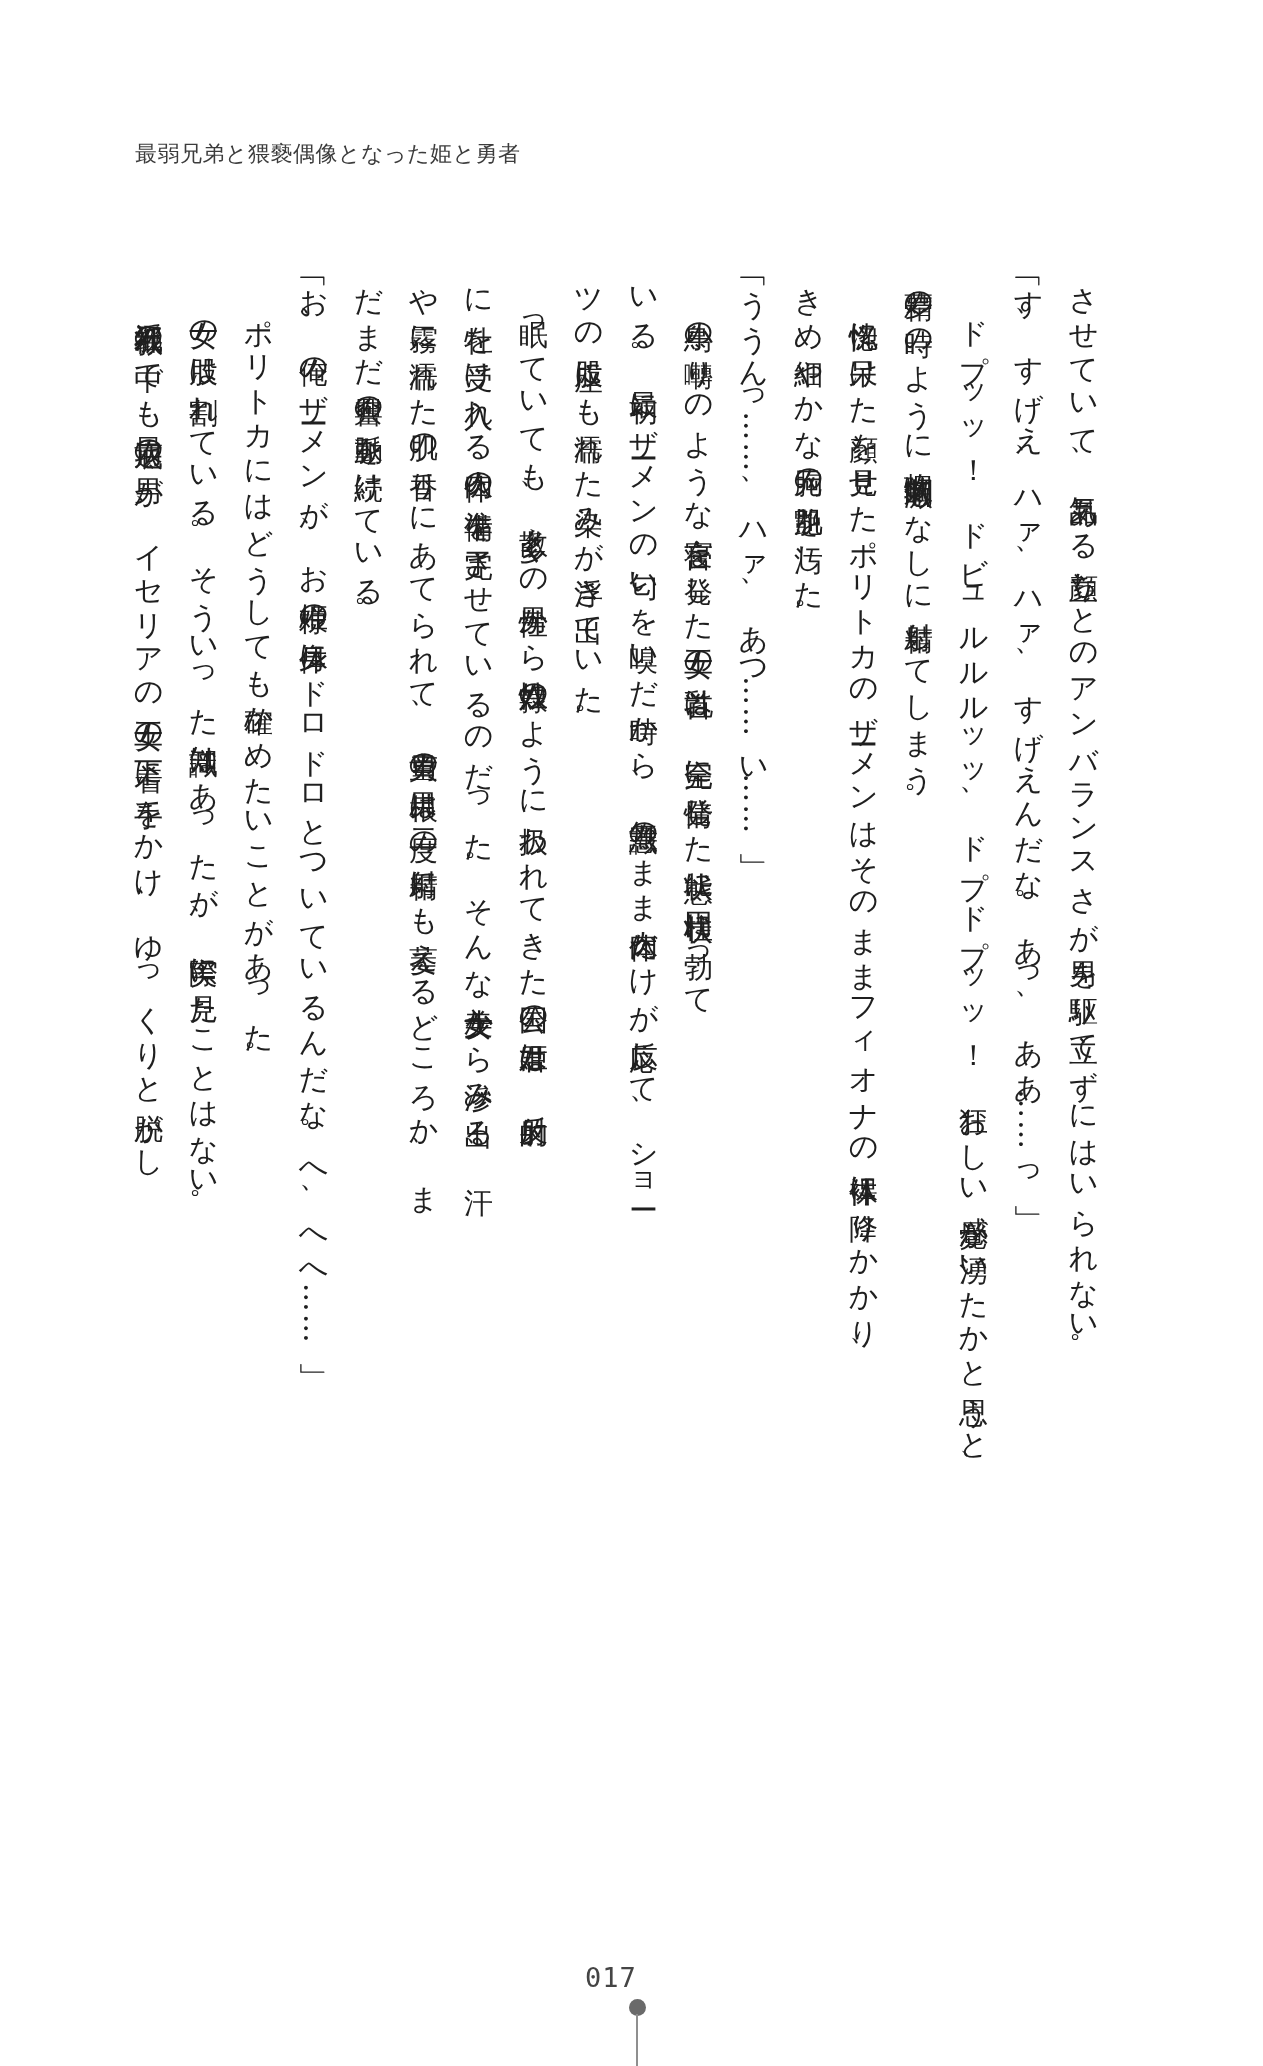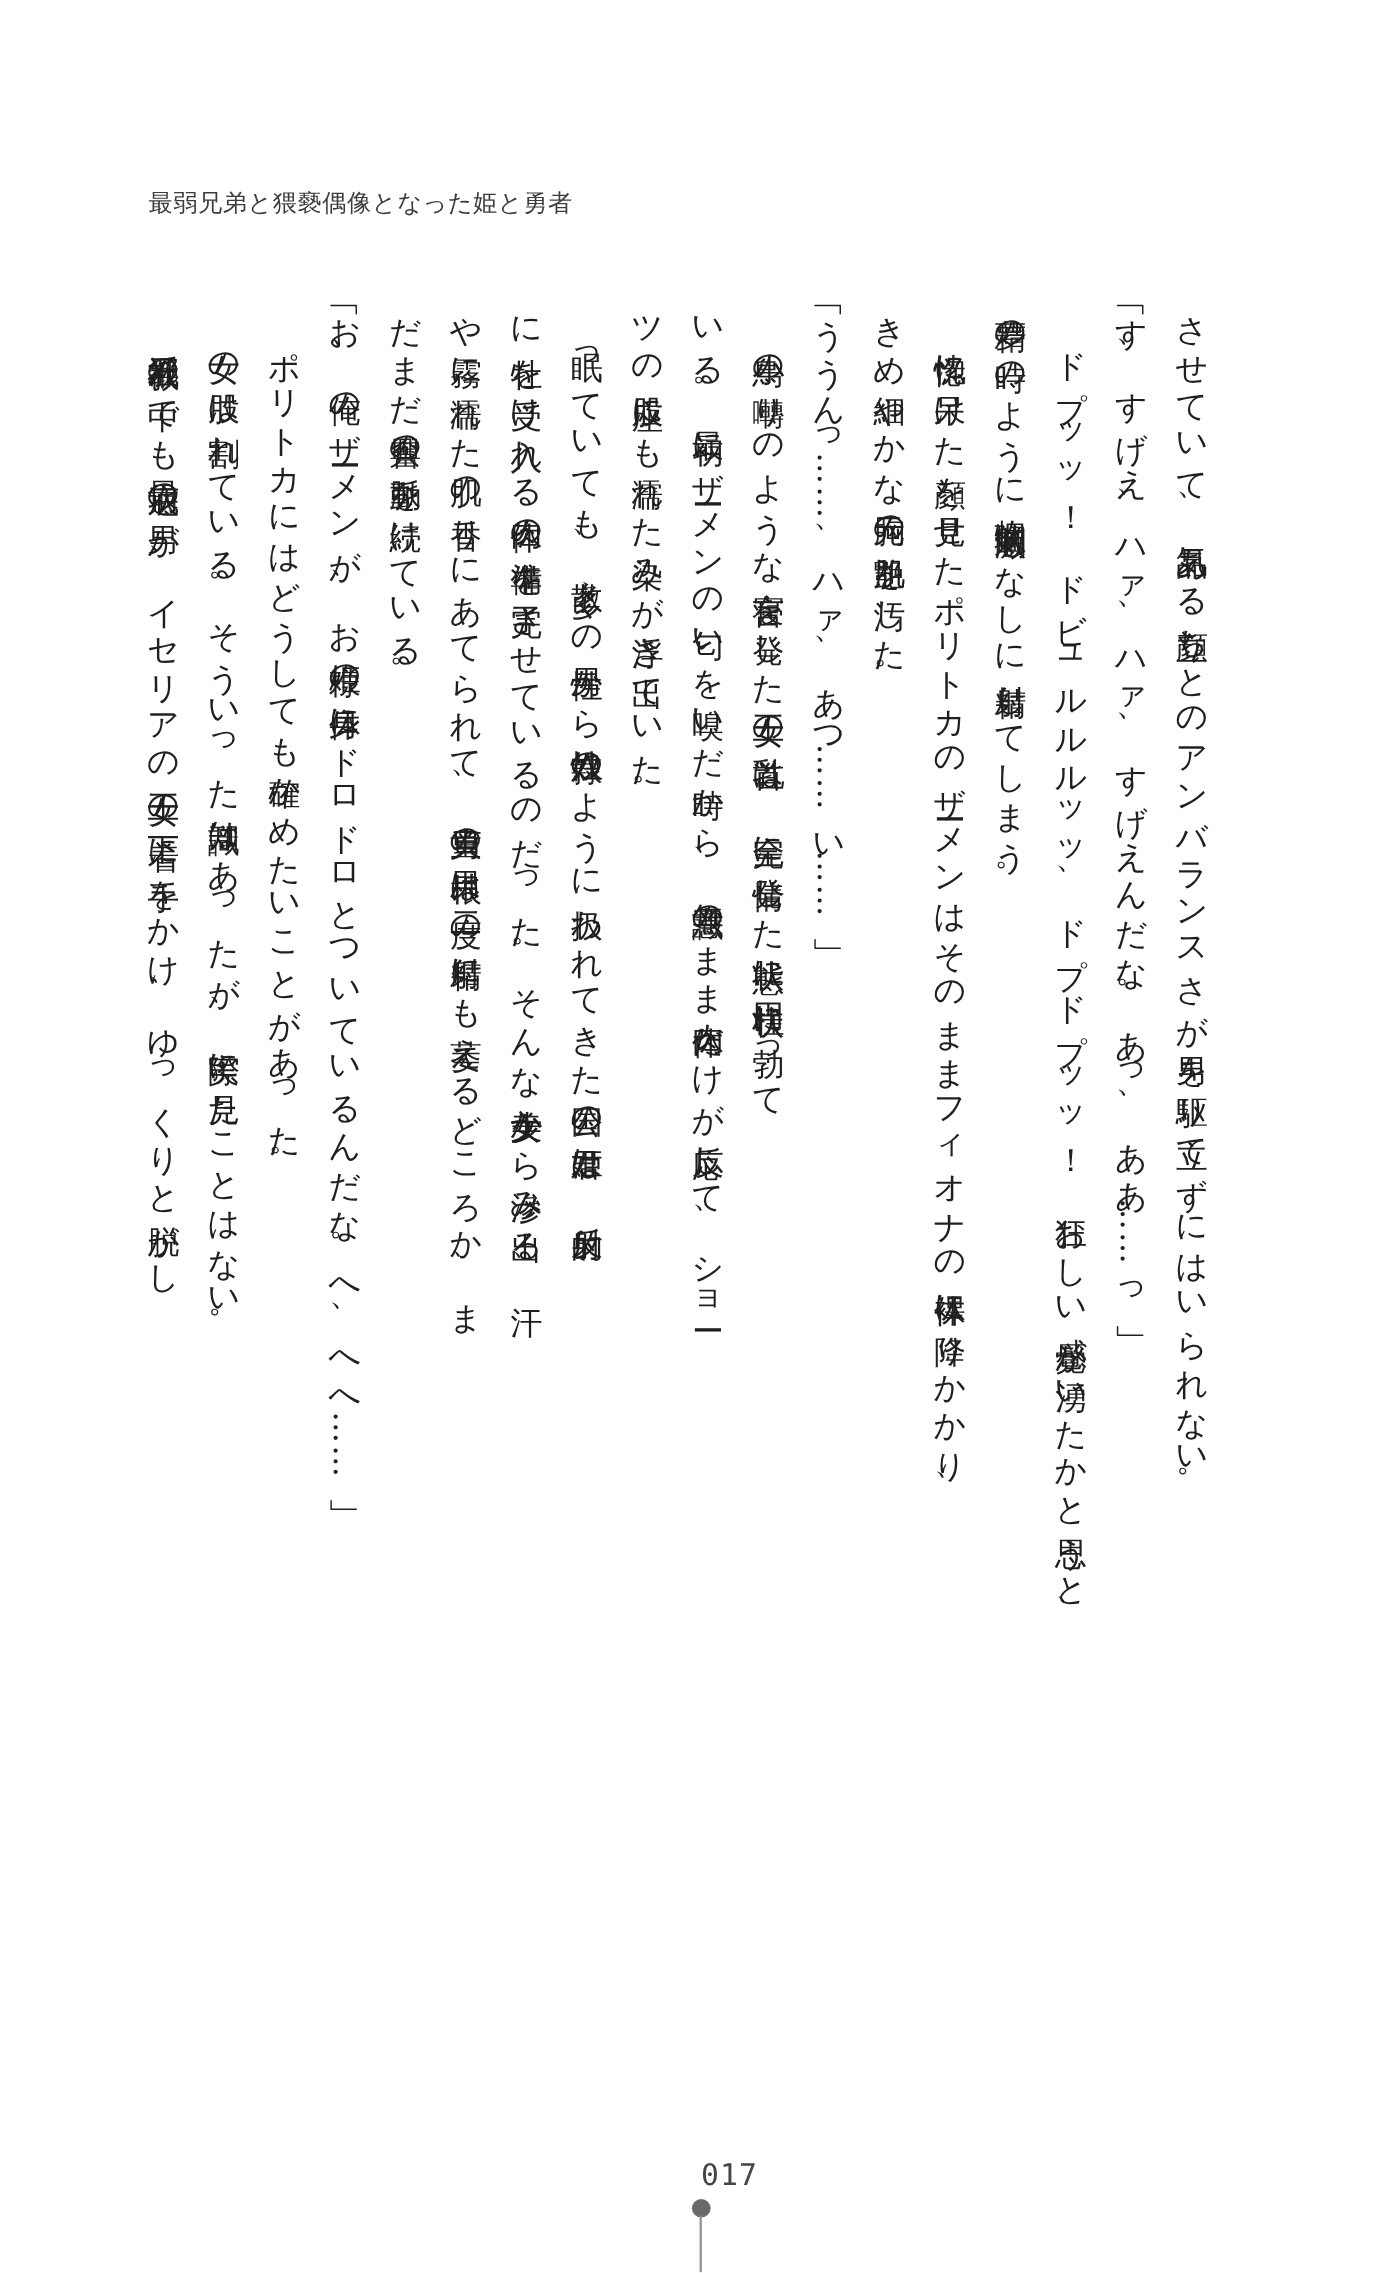--- a/index.html
+++ b/index.html
@@ -17,21 +17,20 @@
   }
   
   .running-header {
     position: absolute;
     left: 135px;
     top: 139px;
     font-size: 22px;
     letter-spacing: 0.5px;
     color: #3c3c3c;
     white-space: nowrap;
-    margin-top: 31px;
   }
   
   .novel-text {
     position: absolute;
     top: 268px;
     right: 152px;
     height: 1300px;
     writing-mode: vertical-rl;
     text-orientation: mixed;
     font-size: 29px;
@@ -42,21 +41,21 @@
   .tcol {
     margin: 0;
     white-space: nowrap;
   }
   
   .page-number {
     position: absolute;
     left: 585px;
     top: 1962px;
     width: 104px;
-    text-align: right;
+    text-align: left;
     font-family: "DejaVu Sans Mono", "Liberation Mono", monospace;
     font-size: 27px;
     font-weight: normal;
     color: #454545;
     letter-spacing: 1px;
   }
   .footer-dot {
     position: absolute;
     left: 629px;
     top: 1999px;

